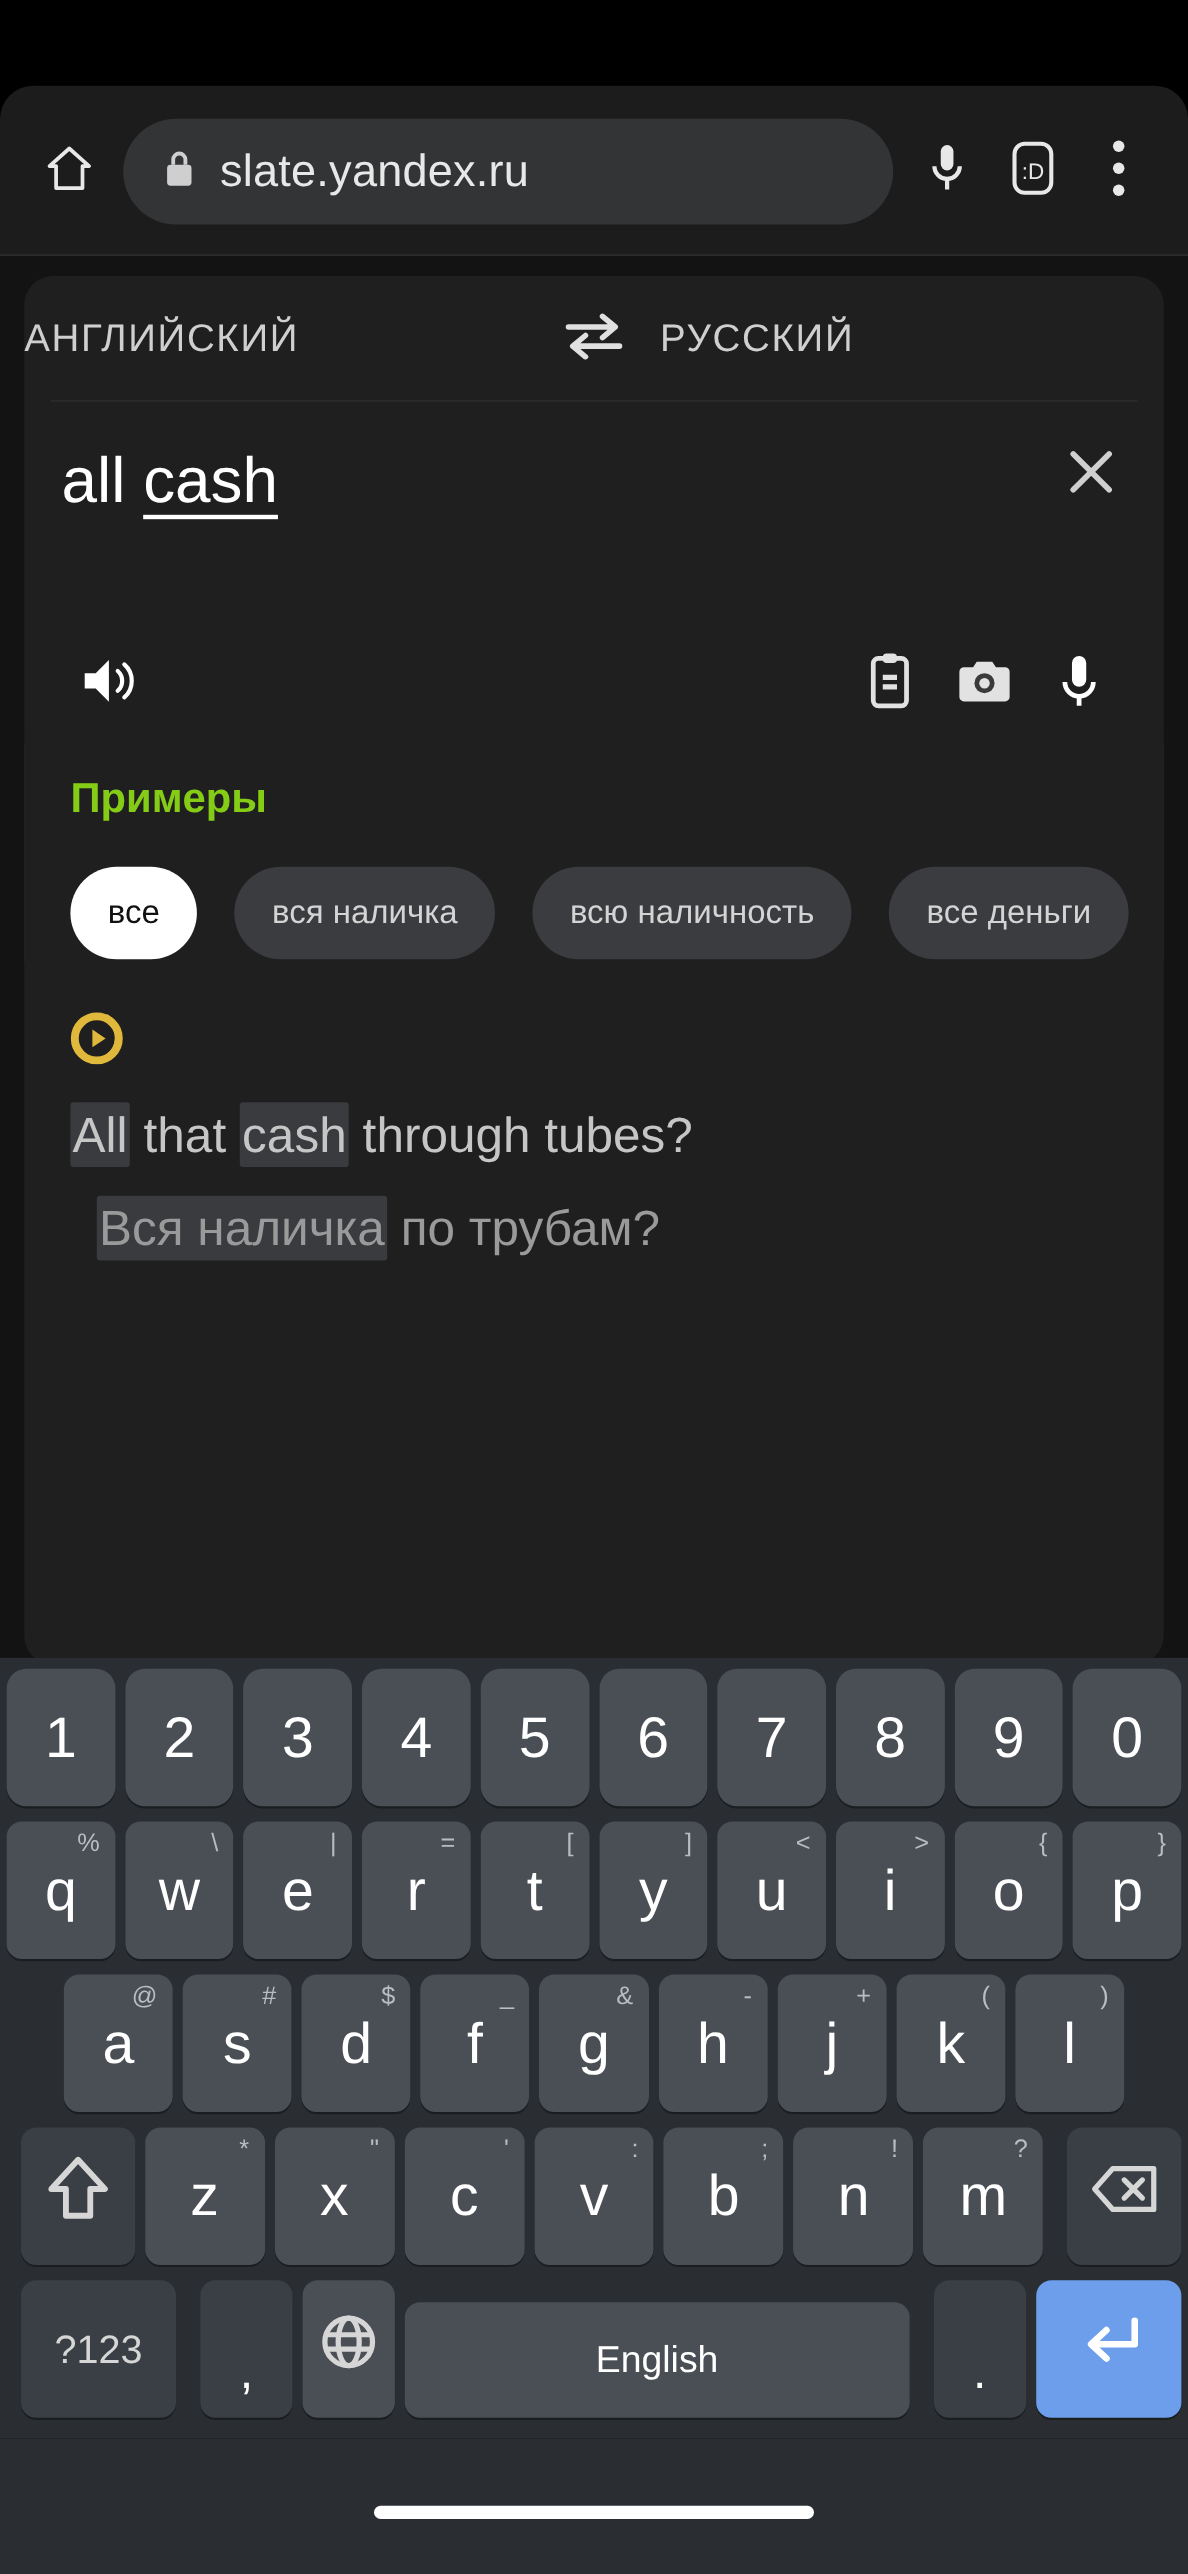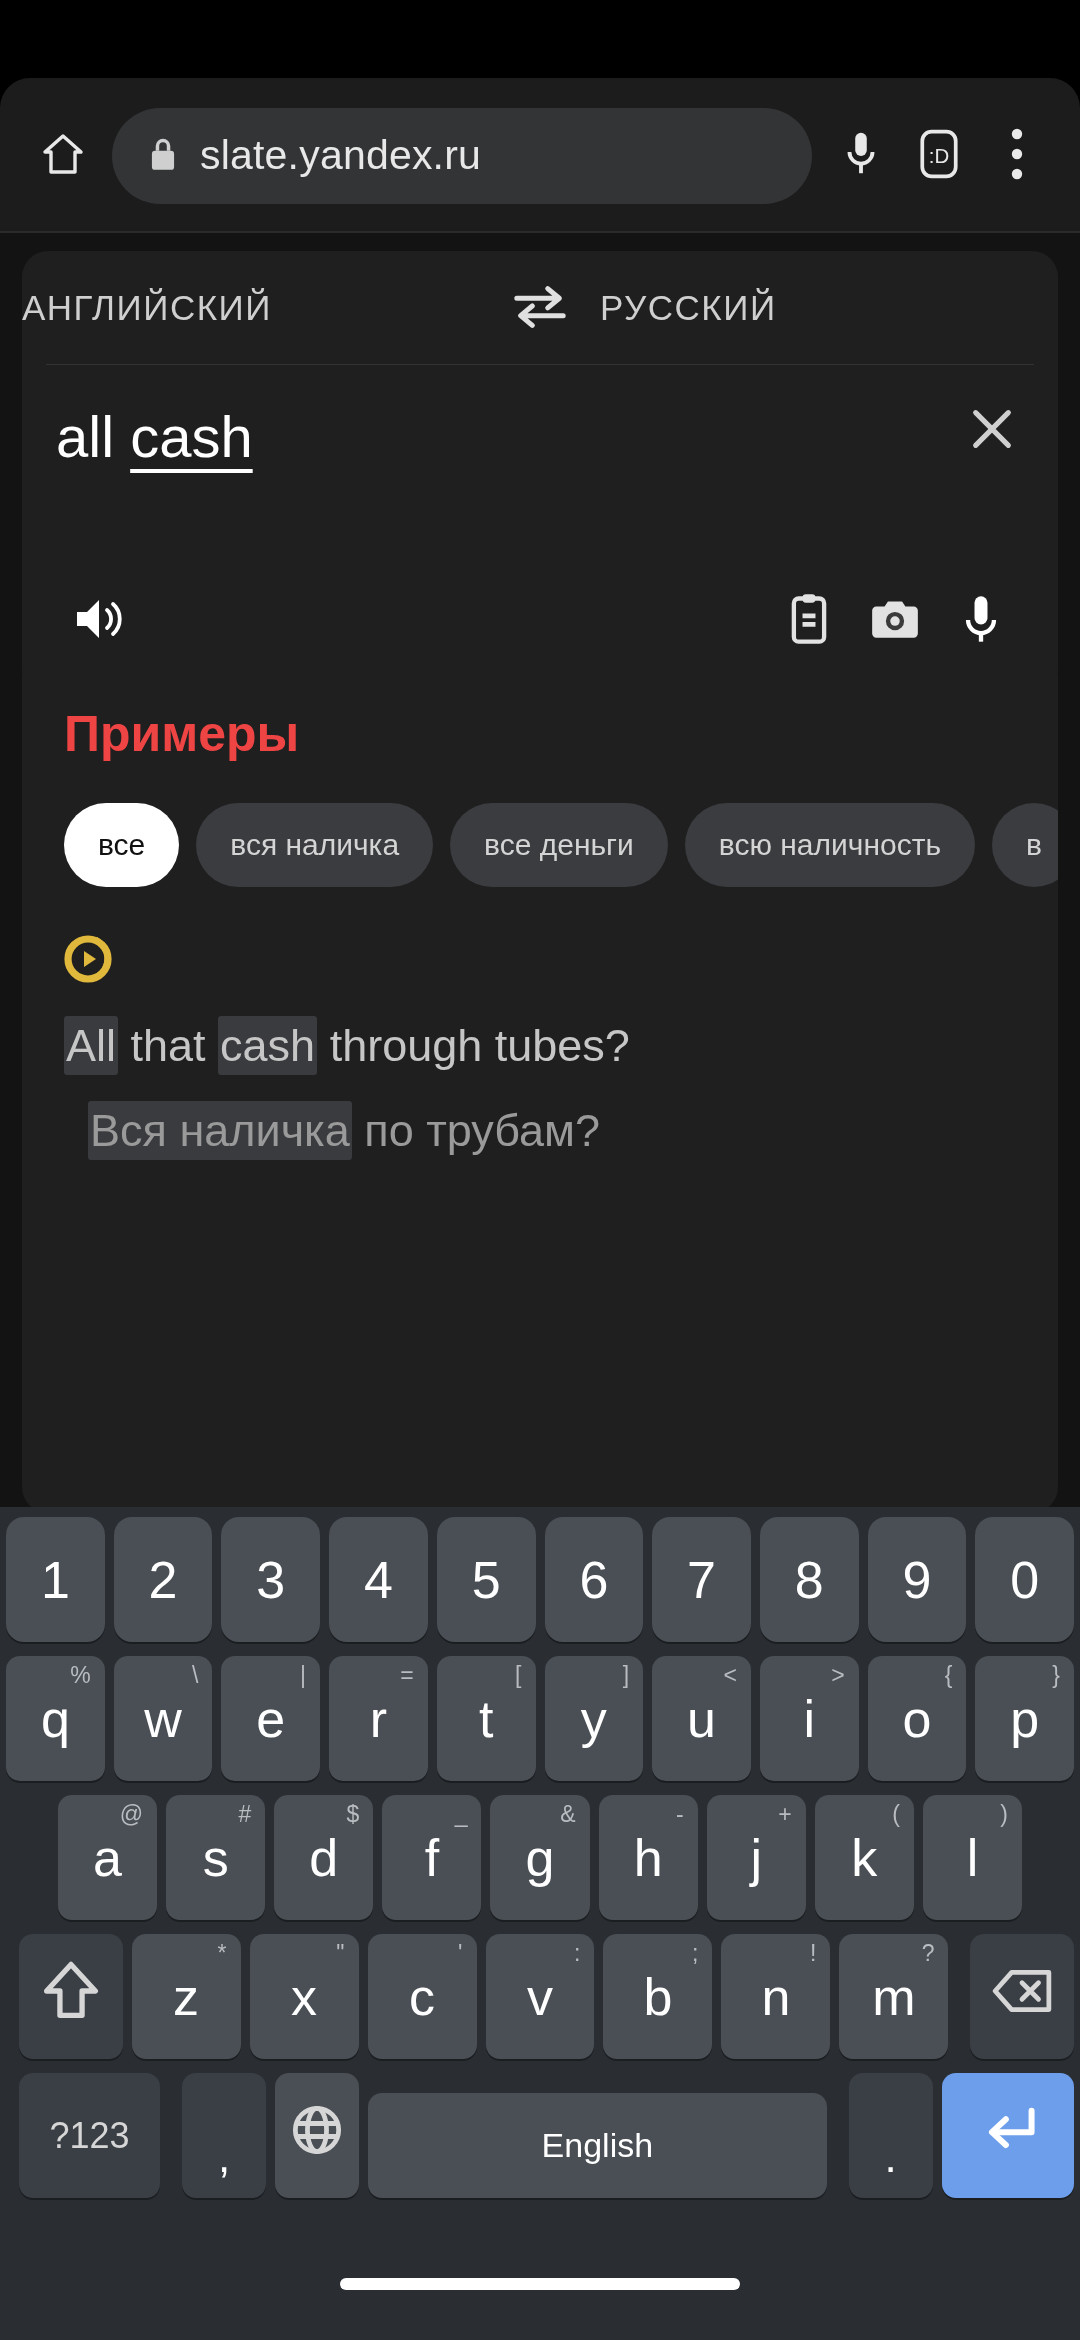--- a/index.html
+++ b/index.html
@@ -78,22 +78,22 @@
   .act { width:86px;height:86px;display:flex;align-items:center;justify-content:center; }
 
   .dst-area { background:#3b3c40; padding:40px 34px 0 34px; }
   .dst-text { font-size:52px; color:#fff; line-height:1.2; }
   .dst-actions { height:118px; display:flex; align-items:center; padding:0 34px; background:#3b3c40; }
 
   .card-examples {
     position:absolute; top:420px; left:22px; width:1036px; height:860px;
     background:#1f1f1f; border-radius:26px; overflow:hidden;
   }
-  .ex-title { font-size:50px; color:#ef4444; font-weight:bold; padding:52px 0 0 42px; }
-  .chips { display:flex; gap:17px; padding:40px 0 0 42px; }
+  .ex-title { font-size:38px; color:#84cc16; font-weight:bold; padding:52px 0 0 42px; }
+  .chips { display:flex; gap:34px; padding:40px 0 0 42px; }
   .chip {
     height:84px; border-radius:42px; background:#3b3c40; color:#d4d4d4;
     font-size:30px; display:flex; align-items:center; padding:0 34px; white-space:nowrap; flex:0 0 auto;
   }
   .chip.active { background:#fff; color:#111; }
   .ex-item { padding:44px 0 0 42px; }
   .ex-source { display:flex; align-items:center; gap:18px; }
   .ex-source-name { color:#e0b93c; font-size:33px; }
   .ex-en { margin-top:30px; font-size:45px; color:#c6c6c6; line-height:1.3; }
   .ex-ru { margin-top:26px; font-size:45px; color:#9a9a9a; line-height:1.3;padding-left:24px; }
@@ -273,22 +273,22 @@
         </div>
       </div>
     </div>
 
     <div class="card-examples">
       <div class="ex-title">Примеры</div>
 
       <div class="chips">
         <div class="chip active">все</div>
         <div class="chip">вся наличка</div>
+        <div class="chip">всю наличность</div>
         <div class="chip">все деньги</div>
-        <div class="chip">всю наличность</div>
         <div class="chip">в</div>
       </div>
 
       <div class="ex-item">
         <div class="ex-source">
           <span>
             <svg width="52" height="52" viewBox="0 0 26 26">
               <circle cx="12" cy="14" r="10" fill="none" stroke="#e0b93c" stroke-width="3.6"></circle>
               <path d="M16 4 a11 11 0 0 1 0 19" fill="none" stroke="#e0b93c" stroke-width="2.4"></path>
               <path d="M10 10 L16 14 L10 18 Z" fill="#e0b93c"></path>

